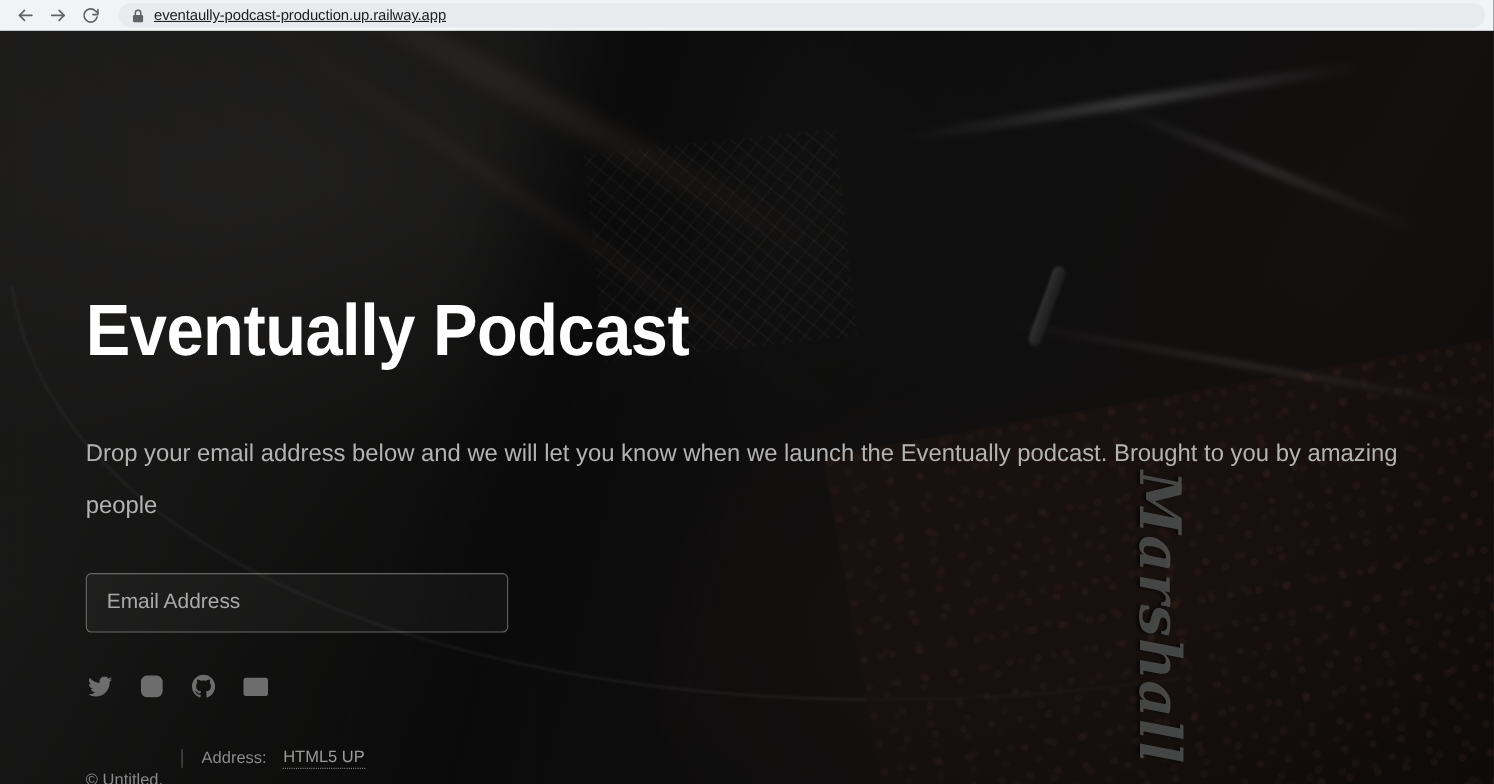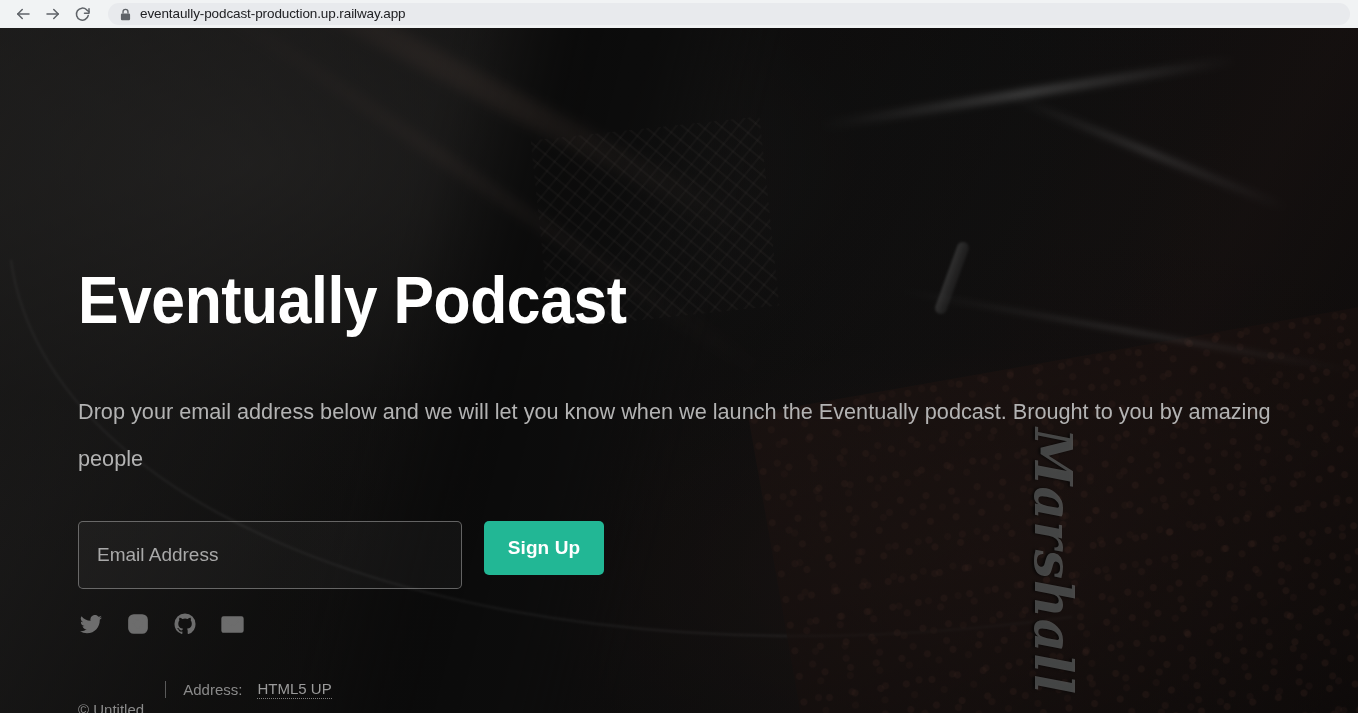--- a/index.html
+++ b/index.html
@@ -50,20 +50,21 @@
   }
   .lock-icon { flex: 0 0 auto; display: flex; align-items: center; }
   .url-text {
     font-size: 13.5px;
     color: #202124;
     white-space: nowrap;
     overflow: hidden;
     text-overflow: ellipsis;
     letter-spacing: -0.1px;
     line-height: 22px;
+    text-decoration: underline;
   }
 
   
   .page {
     position: relative;
     width: 1358px;
     height: 685px;
     overflow: hidden;
     background: #404040;
   }
@@ -243,21 +244,21 @@
   .signup-form {
     position: absolute;
     top: 493px;
     left: 0;
     display: flex;
     align-items: stretch;
     gap: 22px;
   }
   .email-input {
     width: 384px;
-    height: 68px;
+    height: 54px;
     background: rgba(255,255,255,0.035);
     border: 1px solid rgba(210,210,210,0.42);
     border-radius: 5px;
     color: #e8e8e8;
     font-size: 19px;
     font-family: "Liberation Sans", sans-serif;
     padding: 0 18px;
     outline: none;
   }
   .email-input::placeholder { color: #a9a9a9; opacity: 1; }
@@ -382,21 +383,20 @@
   <div class="bg-overlay"></div>
 
   <div class="hero-inner">
 
     <h1 class="hero-title">Eventually Podcast</h1>
 
     <p class="hero-desc">Drop your email address below and we will let you know when we launch the Eventually podcast. Brought to you by amazing people</p>
 
     <div class="signup-form">
       <input class="email-input" type="email" placeholder="Email Address" style="">
-      <button class="signup-btn">Sign Up</button>
     </div>
 
     <div class="social-row">
 
       <a class="social-link">
         <svg width="22" height="19" viewBox="0 0 24 20">
           <path d="M24 2.4a9.6 9.6 0 0 1-2.83.79A4.94 4.94 0 0 0 23.34.38a9.87 9.87 0 0 1-3.13 1.2A4.92 4.92 0 0 0 11.6 6.03 13.96 13.96 0 0 1 1.67.9a4.92 4.92 0 0 0 1.52 6.57 4.9 4.9 0 0 1-2.23-.62v.06a4.92 4.92 0 0 0 3.95 4.83 4.95 4.95 0 0 1-2.22.08 4.93 4.93 0 0 0 4.6 3.42A9.88 9.88 0 0 1 0 17.3a13.94 13.94 0 0 0 7.55 2.21c9.05 0 14-7.5 14-14v-.64A9.98 9.98 0 0 0 24 2.4z"></path>
         </svg>
       </a>
 

